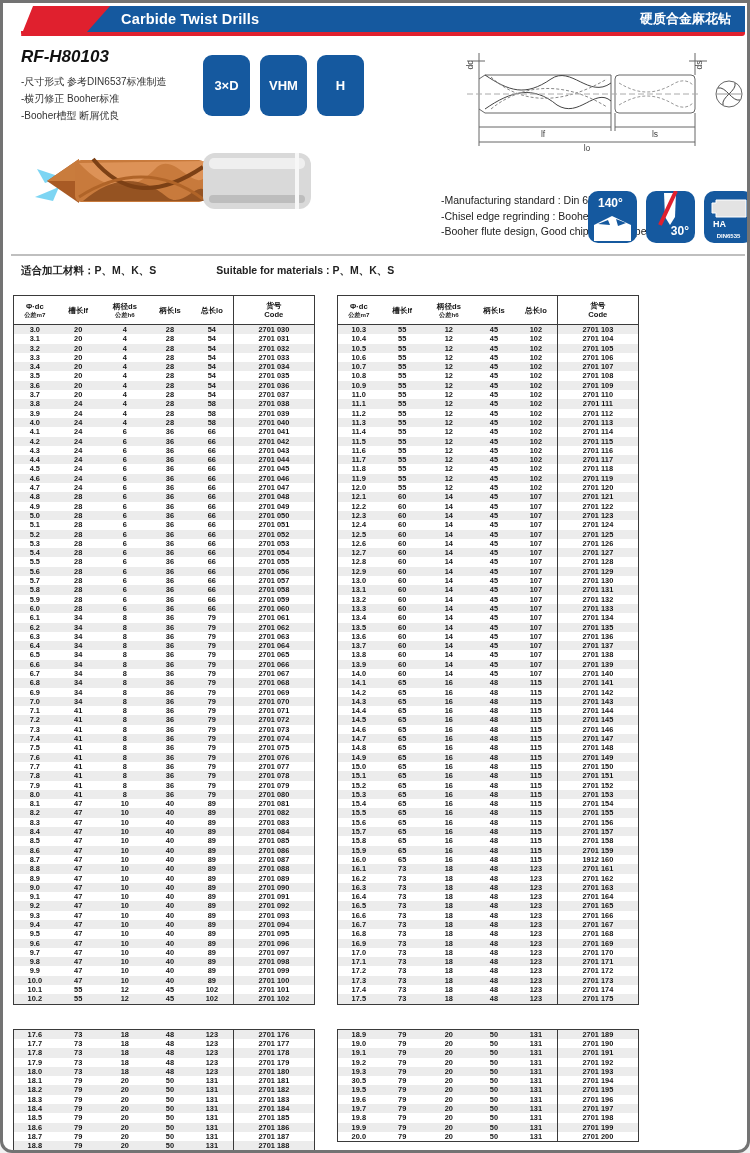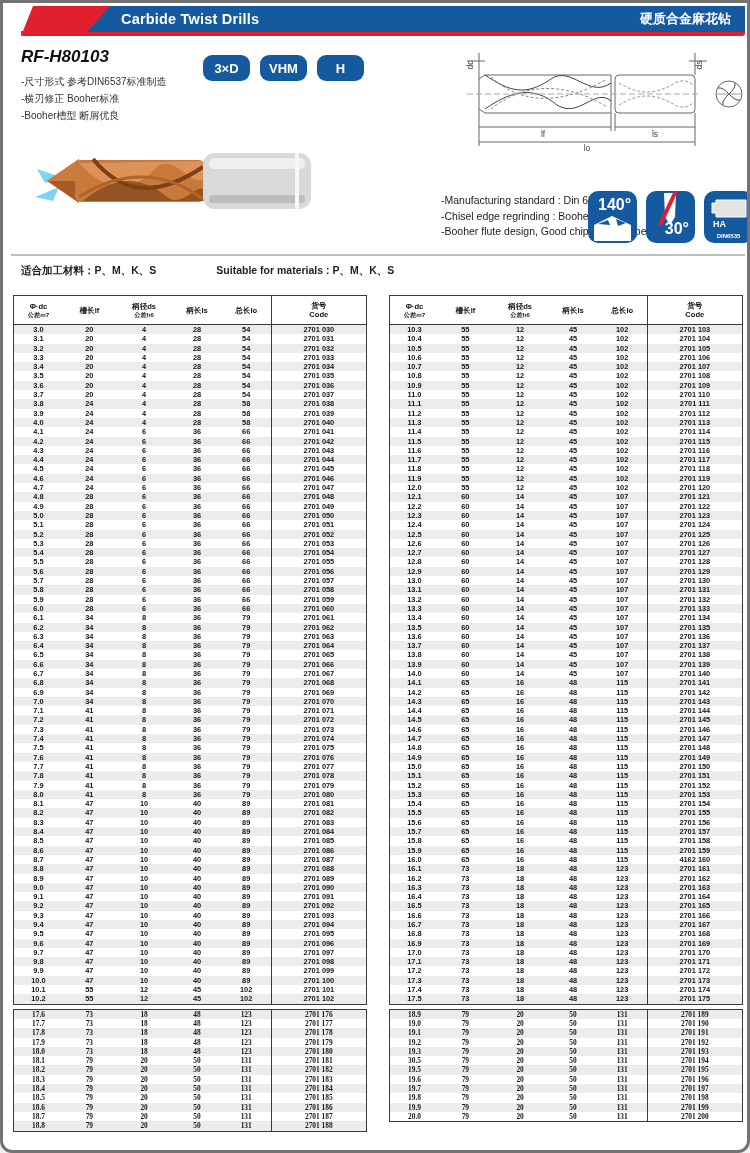--- a/index.html
+++ b/index.html
@@ -11,36 +11,36 @@
   .hdr-red-underline{position:absolute;left:18px;top:28px;width:724px;height:5px;background:#e0202e;border-radius:0 0 3px 3px;}
   .hdr-blue{position:absolute;left:84px;top:3px;width:658px;height:26px;background:#15599f;
         clip-path:polygon(3.5% 0,100% 0,100% 100%,0 100%);display:flex;align-items:center;justify-content:space-between;
         padding:0 14px 0 34px;box-sizing:border-box;}
   .hdr-title-en{color:#fff;font-size:14.5px;font-weight:bold;letter-spacing:.2px;}
   .hdr-title-zh{color:#fff;font-size:13px;font-weight:bold;}
   
   .model{position:absolute;left:18px;top:44px;font-size:17px;font-weight:bold;color:#111;font-style:italic;}
   .bullets{position:absolute;left:18px;top:70px;font-size:10px;color:#333;line-height:17px;}
   .badges{position:absolute;left:200px;top:52px;display:flex;gap:10px;}
-  .badge{width:47px;height:26px;background:#15599f;border-radius:9px;color:#fff;font-weight:bold;
+  .badge{width:47px;height:61px;background:#15599f;border-radius:9px;color:#fff;font-weight:bold;
         font-size:13px;display:flex;align-items:center;justify-content:center;}
   
   .techdraw{position:absolute;left:436px;top:36px;}
   .photo{position:absolute;left:32px;top:138px;}
   .features{position:absolute;left:438px;top:190px;font-size:10.5px;color:#222;line-height:15.5px;}
   .icons{position:absolute;left:585px;top:188px;display:flex;gap:9px;}
   .fico{width:49px;height:52px;background:#15599f;border-radius:10px;position:relative;overflow:hidden;color:#fff;}
-  .fico .ang{position:absolute;font-weight:bold;font-size:16px;}
+  .fico .ang{position:absolute;font-weight:bold;font-size:12px;}
   .divider{position:absolute;left:8px;top:251px;width:734px;height:2px;background:#bfbfbf;}
   .materials{position:absolute;left:18px;top:261px;font-size:10.5px;font-weight:bold;color:#222;display:flex;gap:60px;text-align:center;}
   
   .tables{position:absolute;left:10px;top:292px;width:730px;display:flex;gap:22px;}
-  .tcol{width:354px;}
+  .tcol{width:302px;}
   table{border-collapse:collapse;width:100%;table-layout:fixed;border:1.6px solid #3a3a3a;background:#fff;}
-  table.bottom{margin-top:4px;font-family:Liberation Serif, serif;}
+  table.bottom{margin-top:24px;}
   th,td{text-align:center;font-size:7.4px;font-weight:bold;color:#141414;padding:0;height:9.3px;
         line-height:9.3px;overflow:hidden;white-space:nowrap;}
   thead th{border-bottom:1.6px solid #3a3a3a;height:28px;vertical-align:middle;}
   th .h1{font-size:7.6px;line-height:9px;}
   th .h2{font-size:6.2px;line-height:8px;font-weight:bold;color:#222;}
   td.code,th.code{border-left:1.6px solid #3a3a3a;}
   tbody tr:nth-child(odd) td{background:#ececec;}
 </style>
 </head>
 <body>
@@ -1405,21 +1405,21 @@
               <td>48</td>
               <td>115</td>
               <td class="code">2701 159</td>
             </tr>
             <tr>
               <td>16.0</td>
               <td>65</td>
               <td>16</td>
               <td>48</td>
               <td>115</td>
-              <td class="code">4162 160</td>
+              <td class="code">1912 160</td>
             </tr>
             <tr>
               <td>16.1</td>
               <td>73</td>
               <td>18</td>
               <td>48</td>
               <td>123</td>
               <td class="code">2701 161</td>
             </tr>
             <tr>

